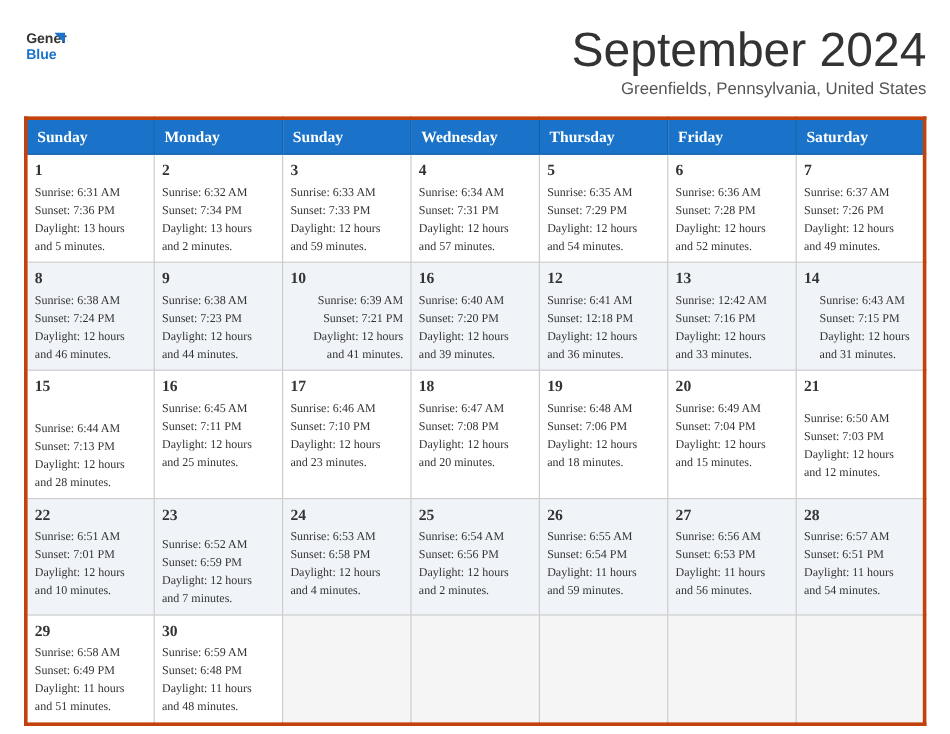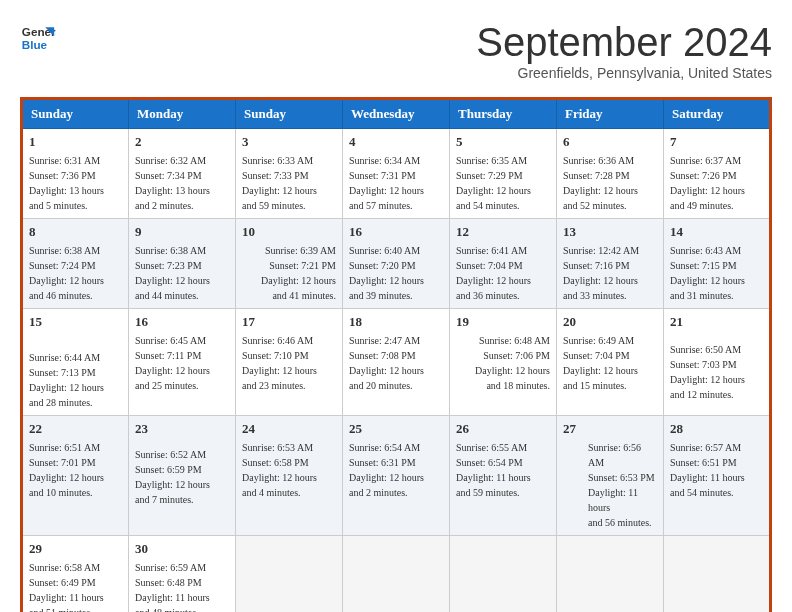--- a/index.html
+++ b/index.html
@@ -192,34 +192,34 @@
         <td>
           <span class="day-num">16</span>
           <div class="day-info" style="white-space: pre-line;">Sunrise: 6:40 AM
 Sunset: 7:20 PM
 Daylight: 12 hours
 and 39 minutes.</div>
         </td>
         <td>
           <span class="day-num">12</span>
           <div class="day-info" style="white-space: pre-line;">Sunrise: 6:41 AM
-Sunset: 7:04 PM
+Sunset: 12:18 PM
 Daylight: 12 hours
 and 36 minutes.</div>
         </td>
         <td>
           <span class="day-num">13</span>
           <div class="day-info" style="white-space: pre-line;">Sunrise: 12:42 AM
 Sunset: 7:16 PM
 Daylight: 12 hours
 and 33 minutes.</div>
         </td>
         <td>
           <span class="day-num">14</span>
-          <div class="day-info" style="white-space: pre-line;">Sunrise: 6:43 AM
+          <div class="day-info" style="white-space: pre-line; margin-left: 13px;">Sunrise: 6:43 AM
 Sunset: 7:15 PM
 Daylight: 12 hours
 and 31 minutes.</div>
         </td>
       </tr>
       <tr>
         <td>
           <span class="day-num">15</span>
           <div class="day-info" style="white-space: pre-line; margin-top: 20px;">Sunrise: 6:44 AM
 Sunset: 7:13 PM
@@ -235,28 +235,28 @@
         </td>
         <td>
           <span class="day-num">17</span>
           <div class="day-info" style="white-space: pre-line;">Sunrise: 6:46 AM
 Sunset: 7:10 PM
 Daylight: 12 hours
 and 23 minutes.</div>
         </td>
         <td>
           <span class="day-num">18</span>
-          <div class="day-info" style="white-space: pre-line;">Sunrise: 2:47 AM
+          <div class="day-info" style="white-space: pre-line;">Sunrise: 6:47 AM
 Sunset: 7:08 PM
 Daylight: 12 hours
 and 20 minutes.</div>
         </td>
         <td>
           <span class="day-num">19</span>
-          <div class="day-info" style="white-space: pre-line; text-align: right;">Sunrise: 6:48 AM
+          <div class="day-info" style="white-space: pre-line;">Sunrise: 6:48 AM
 Sunset: 7:06 PM
 Daylight: 12 hours
 and 18 minutes.</div>
         </td>
         <td>
           <span class="day-num">20</span>
           <div class="day-info" style="white-space: pre-line;">Sunrise: 6:49 AM
 Sunset: 7:04 PM
 Daylight: 12 hours
 and 15 minutes.</div>
@@ -287,34 +287,34 @@
         <td>
           <span class="day-num">24</span>
           <div class="day-info" style="white-space: pre-line;">Sunrise: 6:53 AM
 Sunset: 6:58 PM
 Daylight: 12 hours
 and 4 minutes.</div>
         </td>
         <td>
           <span class="day-num">25</span>
           <div class="day-info" style="white-space: pre-line;">Sunrise: 6:54 AM
-Sunset: 6:31 PM
+Sunset: 6:56 PM
 Daylight: 12 hours
 and 2 minutes.</div>
         </td>
         <td>
           <span class="day-num">26</span>
           <div class="day-info" style="white-space: pre-line;">Sunrise: 6:55 AM
 Sunset: 6:54 PM
 Daylight: 11 hours
 and 59 minutes.</div>
         </td>
         <td>
           <span class="day-num">27</span>
-          <div class="day-info" style="white-space: pre-line; margin-left: 25px;">Sunrise: 6:56 AM
+          <div class="day-info" style="white-space: pre-line;">Sunrise: 6:56 AM
 Sunset: 6:53 PM
 Daylight: 11 hours
 and 56 minutes.</div>
         </td>
         <td>
           <span class="day-num">28</span>
           <div class="day-info" style="white-space: pre-line;">Sunrise: 6:57 AM
 Sunset: 6:51 PM
 Daylight: 11 hours
 and 54 minutes.</div>

